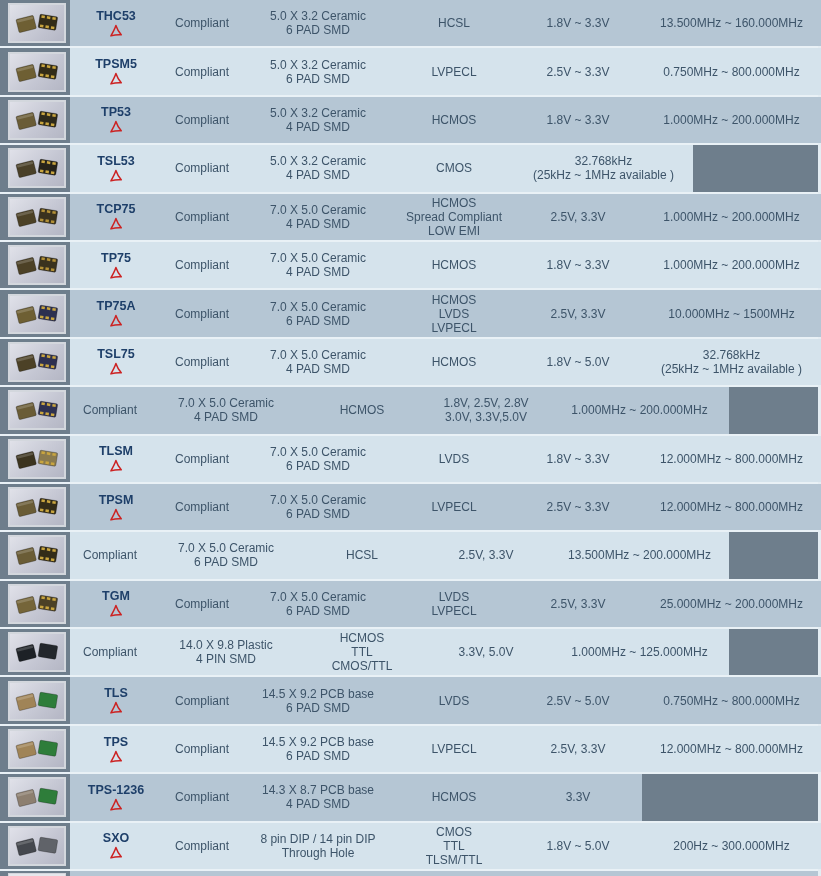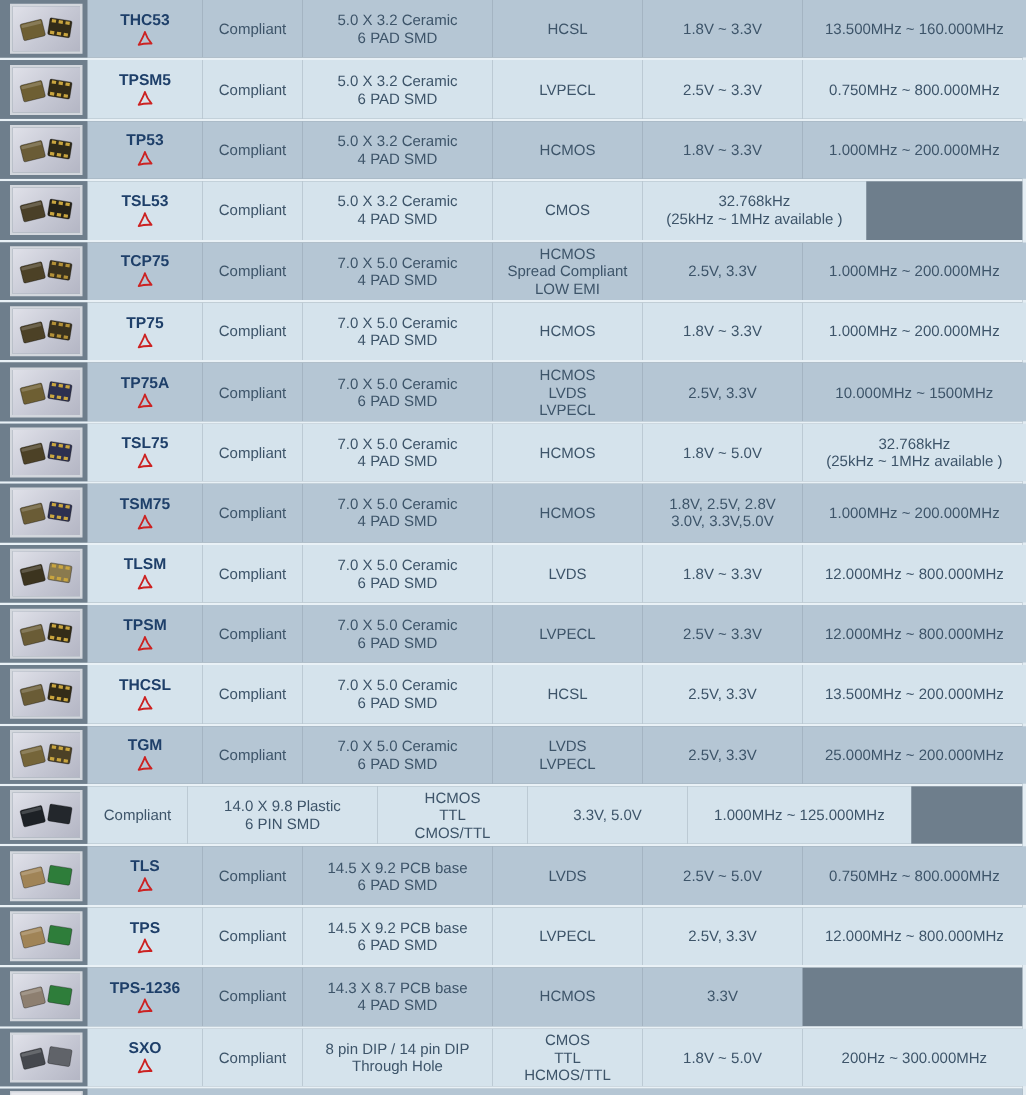--- a/index.html
+++ b/index.html
@@ -402,28 +402,20 @@
             <rect x="32" y="12" width="4" height="3" fill="#c9a53f"></rect>
             <rect x="38.5" y="12" width="4" height="3" fill="#c9a53f"></rect>
             <rect x="45" y="12" width="4" height="3" fill="#c9a53f"></rect>
             <rect x="32" y="23" width="4" height="3" fill="#c9a53f"></rect>
             <rect x="38.5" y="23" width="4" height="3" fill="#c9a53f"></rect>
             <rect x="45" y="23" width="4" height="3" fill="#c9a53f"></rect>
           </g>
         </svg>
       </div>
     </div>
-    <div class="cell name-cell">
-      <a class="pname">TSM75</a>
-      <span class="pdf">
-        <svg viewBox="0 0 16 16">
-          <path d="M2.2 13.6 C4.6 9.4 6.8 5.2 7.9 1.8 C9.0 5.2 11.6 9.6 14.0 12.4 C10.8 12.2 5.8 12.6 2.2 13.6 Z" fill="none" stroke="#cc2222" stroke-width="1.7" stroke-linejoin="round"></path>
-        </svg>
-      </span>
-    </div>
     <div class="cell c-status">Compliant</div>
     <div class="cell c-package">
           <div>7.0 X 5.0 Ceramic</div>
           <div>4 PAD SMD</div>
         </div>
     <div class="cell c-output">
           <div>HCMOS</div>
         </div>
     <div class="cell c-voltage">
           <div>1.8V, 2.5V, 2.8V</div>
@@ -532,28 +524,20 @@
             <rect x="32" y="12" width="4" height="3" fill="#c9a53f"></rect>
             <rect x="38.5" y="12" width="4" height="3" fill="#c9a53f"></rect>
             <rect x="45" y="12" width="4" height="3" fill="#c9a53f"></rect>
             <rect x="32" y="23" width="4" height="3" fill="#c9a53f"></rect>
             <rect x="38.5" y="23" width="4" height="3" fill="#c9a53f"></rect>
             <rect x="45" y="23" width="4" height="3" fill="#c9a53f"></rect>
           </g>
         </svg>
       </div>
     </div>
-    <div class="cell name-cell">
-      <a class="pname">THCSL</a>
-      <span class="pdf">
-        <svg viewBox="0 0 16 16">
-          <path d="M2.2 13.6 C4.6 9.4 6.8 5.2 7.9 1.8 C9.0 5.2 11.6 9.6 14.0 12.4 C10.8 12.2 5.8 12.6 2.2 13.6 Z" fill="none" stroke="#cc2222" stroke-width="1.7" stroke-linejoin="round"></path>
-        </svg>
-      </span>
-    </div>
     <div class="cell c-status">Compliant</div>
     <div class="cell c-package">
           <div>7.0 X 5.0 Ceramic</div>
           <div>6 PAD SMD</div>
         </div>
     <div class="cell c-output">
           <div>HCSL</div>
         </div>
     <div class="cell c-voltage">
           <div>2.5V, 3.3V</div>
@@ -617,21 +601,21 @@
           <g transform="rotate(9 40 21)">
             <rect x="30" y="11" width="21" height="16" rx="1.5" fill="#23272c" stroke="rgba(0,0,0,0.35)" stroke-width="0.8"></rect>
 
           </g>
         </svg>
       </div>
     </div>
     <div class="cell c-status">Compliant</div>
     <div class="cell c-package">
           <div>14.0 X 9.8 Plastic</div>
-          <div>6 PIN SMD</div>
+          <div>4 PIN SMD</div>
         </div>
     <div class="cell c-output">
           <div>HCMOS</div>
           <div>TTL</div>
           <div>CMOS/TTL</div>
         </div>
     <div class="cell c-voltage">
           <div>3.3V, 5.0V</div>
         </div>
     <div class="cell c-frequency">
@@ -773,21 +757,21 @@
       </span>
     </div>
     <div class="cell c-status">Compliant</div>
     <div class="cell c-package">
           <div>8 pin DIP / 14 pin DIP</div>
           <div>Through Hole</div>
         </div>
     <div class="cell c-output">
           <div>CMOS</div>
           <div>TTL</div>
-          <div>HCMOS/TTL</div>
+          <div>TLSM/TTL</div>
         </div>
     <div class="cell c-voltage">
           <div>1.8V ~ 5.0V</div>
         </div>
     <div class="cell c-frequency">
           <div>200Hz ~ 300.000MHz</div>
         </div>
   </div>
       <div class="row partial dark">
         <div class="cell img-cell" style="justify-content:flex-start">

